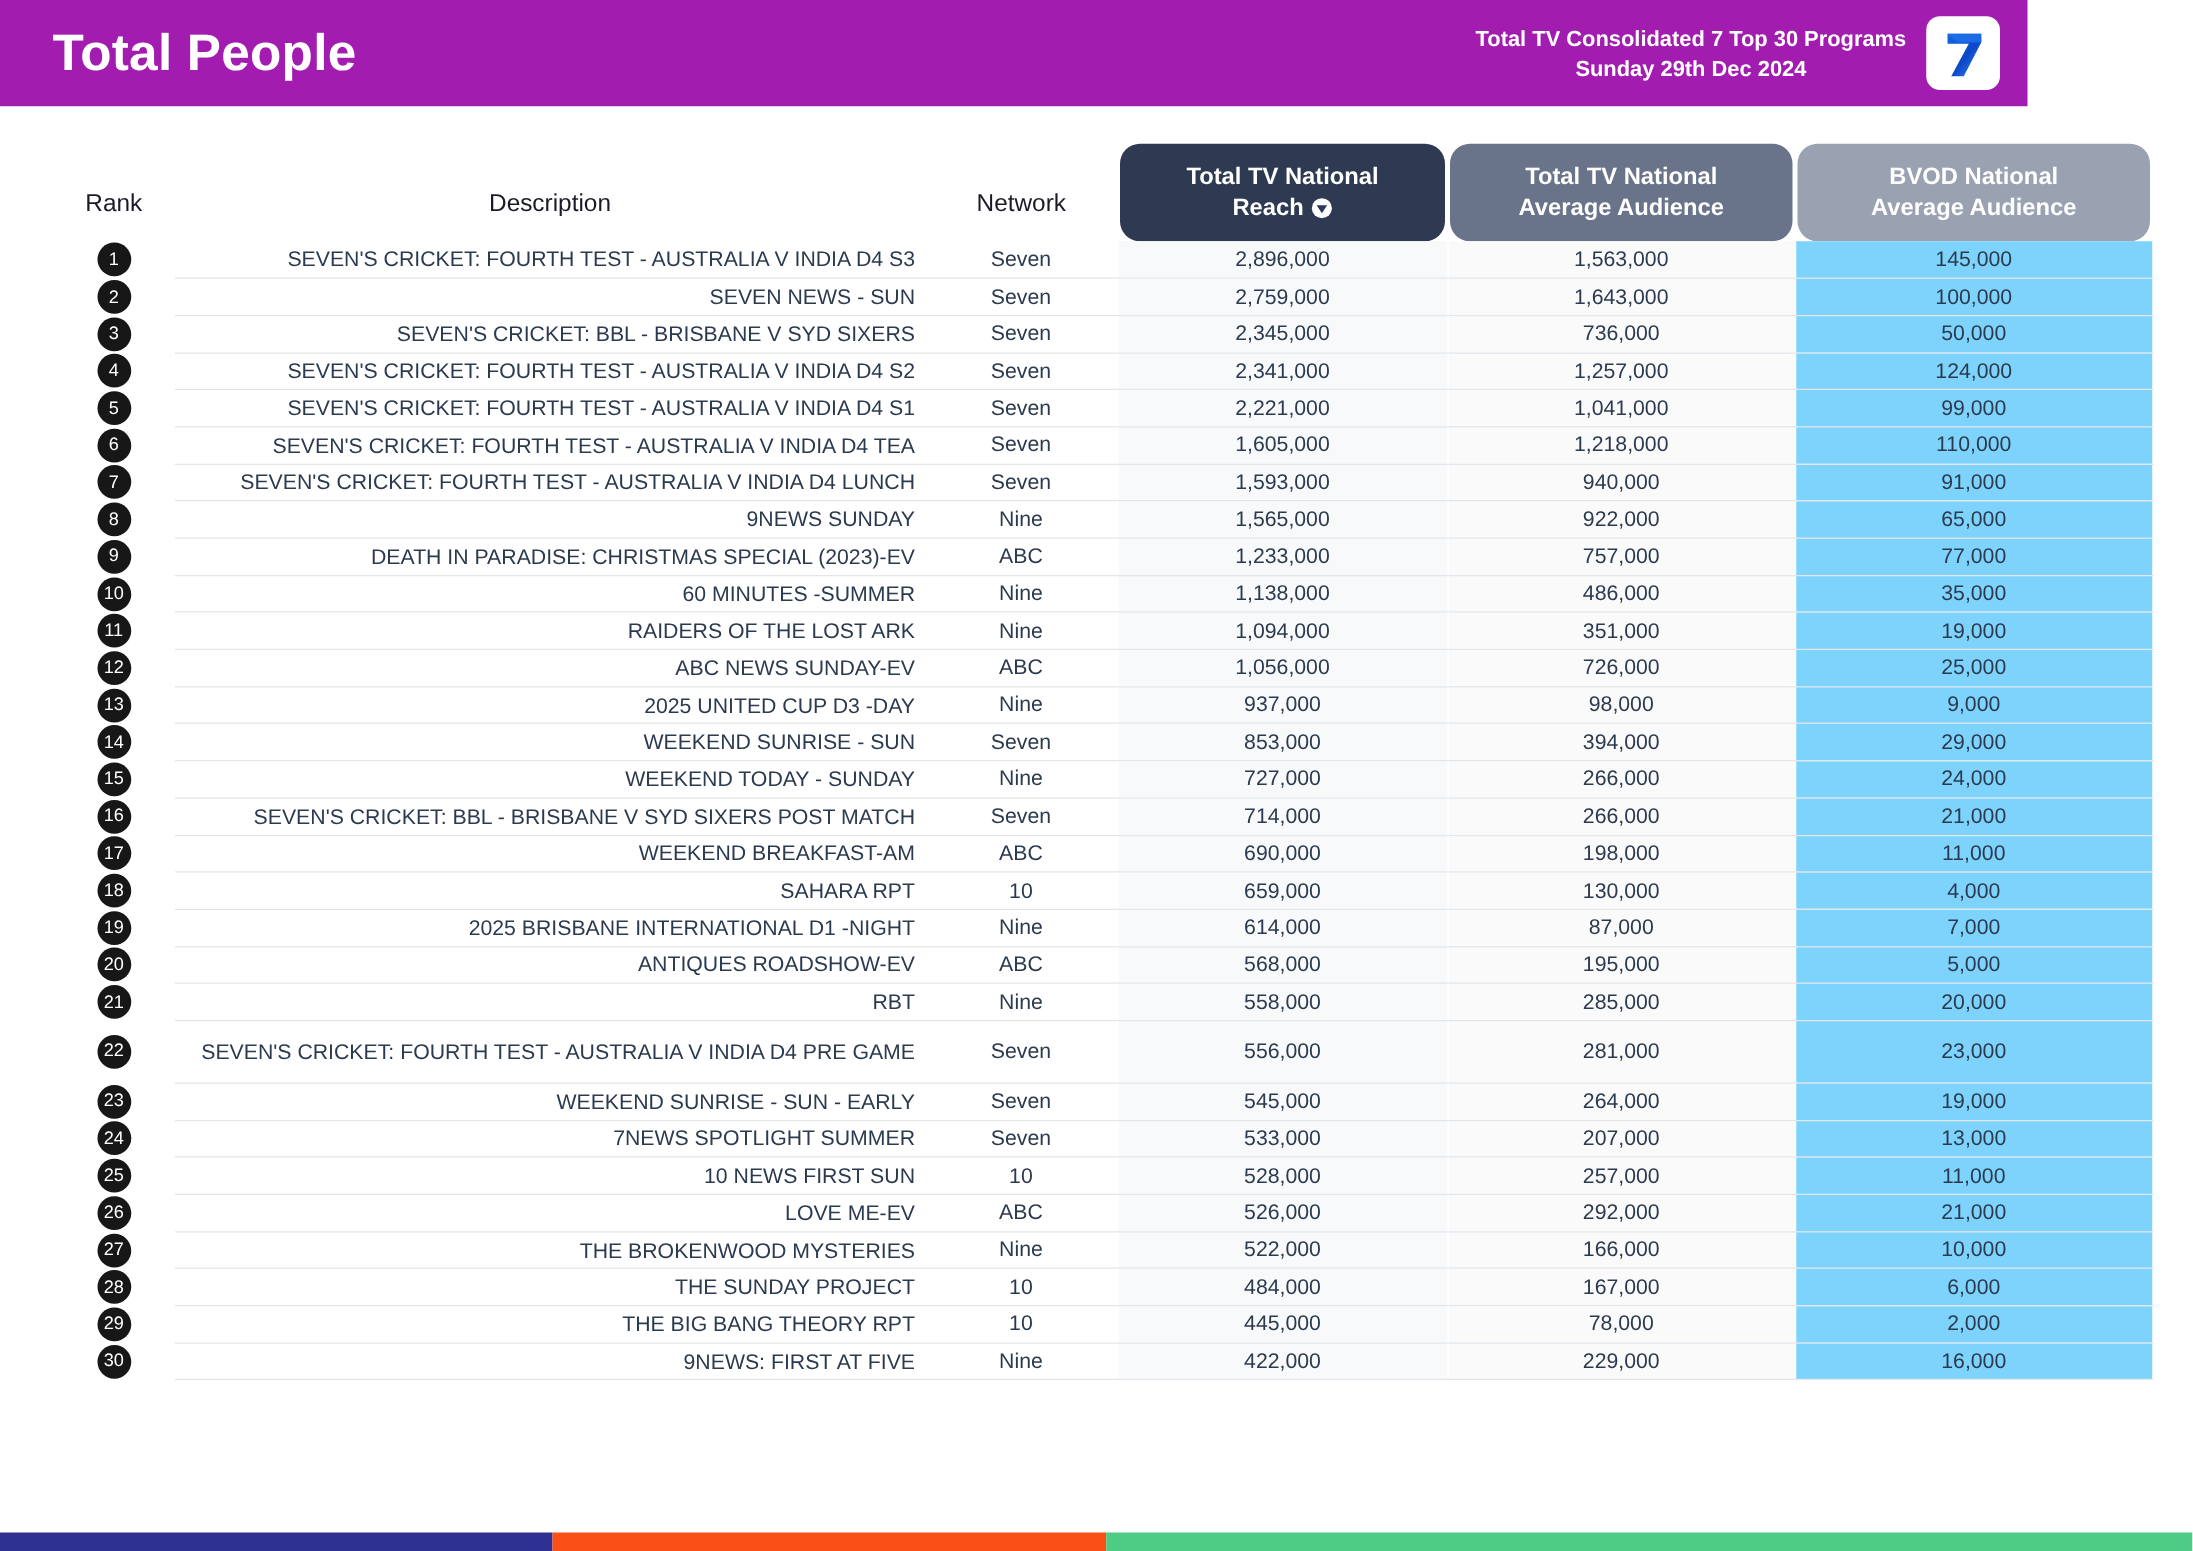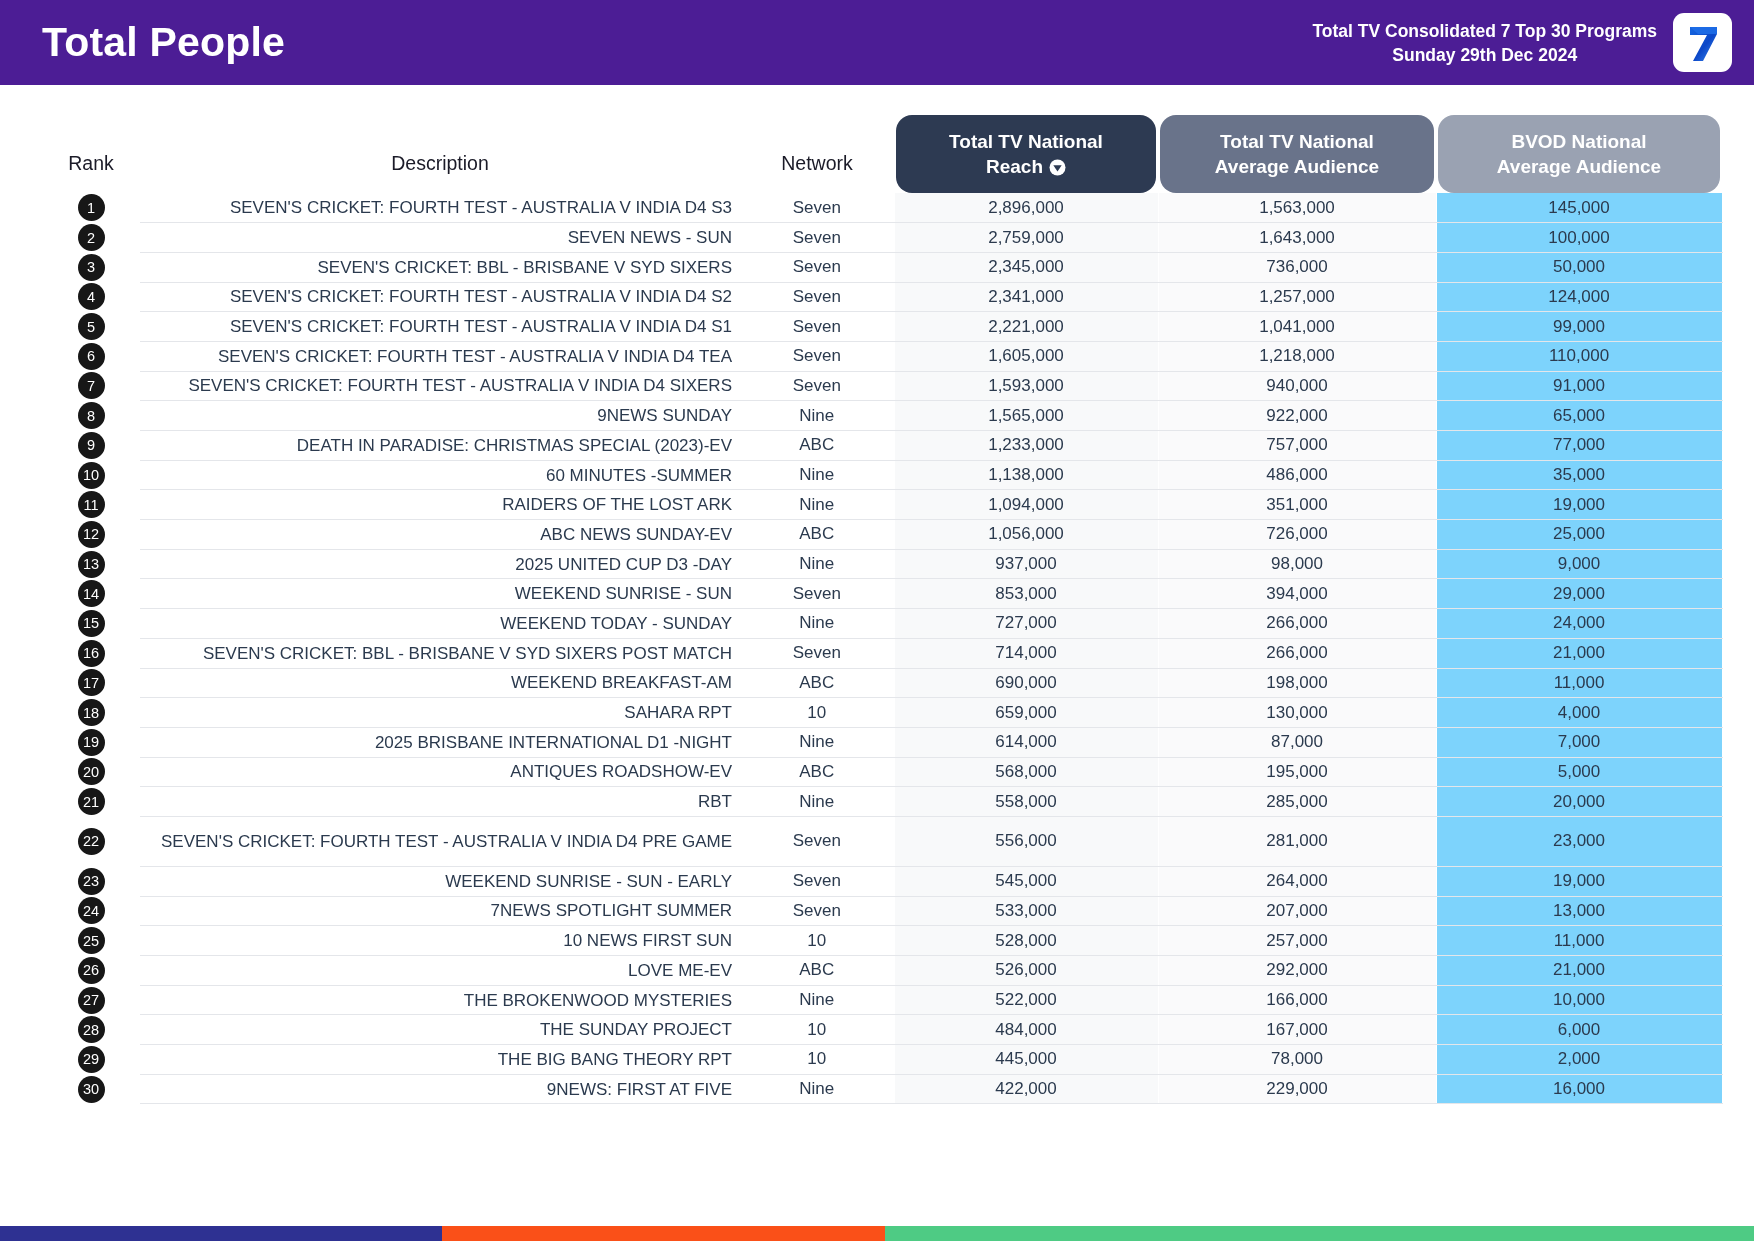--- a/index.html
+++ b/index.html
@@ -14,23 +14,23 @@
     position: relative;
     width: 1754px;
     height: 1241px;
     background: #ffffff;
   }
 
   
   .header {
     position: absolute;
     left: 0; top: 0;
-    width: 1754px;
+    width: 1622px;
     height: 85px;
-    background: #4c1d95;
+    background: #a21caf;
     display: flex;
     align-items: center;
     justify-content: space-between;
   }
   .header-title {
     color: #ffffff;
     font-size: 41px;
     font-weight: bold;
     letter-spacing: 0.2px;
     margin-left: 42px;
@@ -310,21 +310,21 @@
           <tr>
             <td class="rank-cell"><span class="rank-badge">6</span></td>
             <td class="desc-cell">SEVEN'S CRICKET: FOURTH TEST - AUSTRALIA V INDIA D4 TEA</td>
             <td class="net-cell">Seven</td>
             <td class="num-cell reach">1,605,000</td>
             <td class="num-cell avg">1,218,000</td>
             <td class="num-cell bvod">110,000</td>
           </tr>
           <tr>
             <td class="rank-cell"><span class="rank-badge">7</span></td>
-            <td class="desc-cell">SEVEN'S CRICKET: FOURTH TEST - AUSTRALIA V INDIA D4 SIXERS</td>
+            <td class="desc-cell">SEVEN'S CRICKET: FOURTH TEST - AUSTRALIA V INDIA D4 LUNCH</td>
             <td class="net-cell">Seven</td>
             <td class="num-cell reach">1,593,000</td>
             <td class="num-cell avg">940,000</td>
             <td class="num-cell bvod">91,000</td>
           </tr>
           <tr>
             <td class="rank-cell"><span class="rank-badge">8</span></td>
             <td class="desc-cell">9NEWS SUNDAY</td>
             <td class="net-cell">Nine</td>
             <td class="num-cell reach">1,565,000</td>

